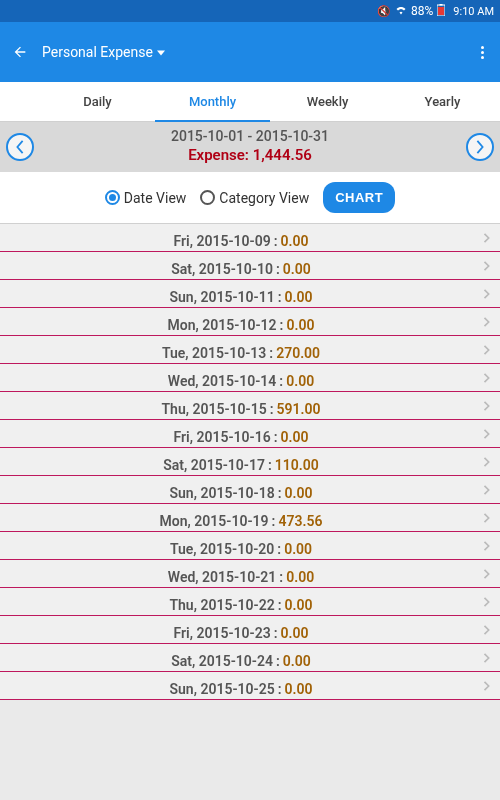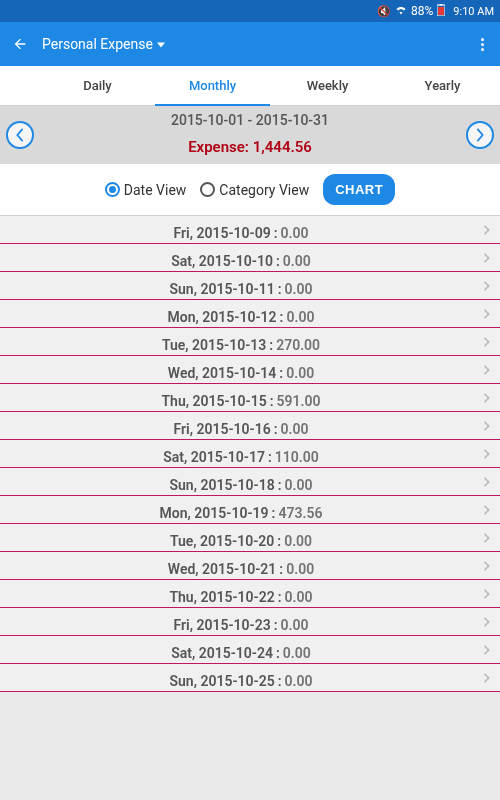--- a/index.html
+++ b/index.html
@@ -1,48 +1,48 @@
 <!DOCTYPE html>
 <html><head>
 <meta charset="utf-8">
 <style>
   * { box-sizing: border-box; margin: 0; padding: 0; }
   html, body { width: 500px; height: 800px; font-family: -apple-system, Roboto, Arial, sans-serif; background: #eaeaea; overflow: hidden; }
   .statusbar { height: 22px; background: #1565b8; color: #fff; display: flex; justify-content: flex-end; align-items: center; font-size: 11px; padding: 0 6px; gap: 4px; }
   .statusbar .batt { font-size: 12px; }
-  .appbar { height: 44px; background: #1e88e5; display: flex; align-items: center; color: #fff; padding: 0 10px; }
+  .appbar { height: 60px; background: #1e88e5; display: flex; align-items: center; color: #fff; padding: 0 10px; }
   .appbar .back { width: 20px; display:flex; align-items:center; justify-content:center; }
   .appbar .title-wrap { display:flex; align-items:center; gap:4px; margin-left:12px; flex:1; font-size:14px; }
   .appbar .overflow { width:16px; display:flex; flex-direction:column; align-items:center; gap:2px; }
   .appbar .overflow span { width:3px; height:3px; background:#fff; border-radius:50%; }
   .tabs { display:flex; background:#fff; border-bottom:1px solid #d0d0d0;padding-left:40px; }
   .tab { flex:1; text-align:center; padding:12px 0; font-size:13px; color:#444; font-weight:500; position:relative; }
   .tab.active { color:#1e88e5; }
   .tab.active::after { content:""; position:absolute; left:0; right:0; bottom:-1px; height:2px; background:#1e88e5; }
   .range-bar { background:#d9d9d9; padding:6px 0 8px; text-align:center; position:relative; }
   .range-bar .range { font-size:14px; color:#555; font-weight:500; }
-  .range-bar .expense-line { margin-top:10px; font-size:15px; font-weight:600; }
+  .range-bar .expense-line { margin-top:2px; font-size:15px; font-weight:600; }
   .range-bar .exp-label { color:#b00015; }
   .range-bar .exp-val { color:#b00015; }
   .navcircle { position:absolute; top:50%; transform:translateY(-50%); width:28px; height:28px; border:2px solid #1e88e5; border-radius:50%; display:flex; align-items:center; justify-content:center; color:#1e88e5; background:#f5f5f5; }
   .navcircle.left { left:6px; }
   .navcircle.right { right:6px; }
   .navcircle svg { width:14px; height:14px; }
   .controls { display:flex; align-items:center; justify-content:center; gap:14px; background:#ffffff; padding:10px 0; border-bottom:1px solid #d0d0d0; }
   .radio-group { display:flex; gap:14px; }
   .radio-item { display:flex; align-items:center; gap:4px; font-size:14px; color:#333; }
   .radio-outer { width:15px; height:15px; border:2px solid #1e88e5; border-radius:50%; display:flex; align-items:center; justify-content:center; }
   .radio-outer.off { border-color:#555; }
   .radio-inner { width:7px; height:7px; background:#1e88e5; border-radius:50%; }
   .chart-btn { background:#1e88e5; color:#fff; border:none; padding:8px 12px; font-size:13px; font-weight:600; border-radius:12px; letter-spacing:0.5px; }
   .list { background:#f0f0f0; }
   .row { display:flex; align-items:flex-start; justify-content:center; padding:9px 28px 2px 10px; border-bottom:1px solid #be185d; font-size:14px; position:relative; background:#f0f0f0; }
   .row .date { color:#555; font-weight:600; }
   .row .sep { color:#555; font-weight:600; padding:0 3px; }
-  .row .amount { color:#737373; font-weight:600; }
+  .row .amount { color:#a16207; font-weight:600; }
   .row .chev { position:absolute; right:8px; top:50%; transform:translateY(-50%); color:#bbb; }
   .row .chev svg { width:10px; height:10px; }
 </style>
 </head>
 <body>
 
 <div class="statusbar">
   <span>🔇</span>
   <span>
     <svg width="12" height="10" viewBox="0 0 24 18">

